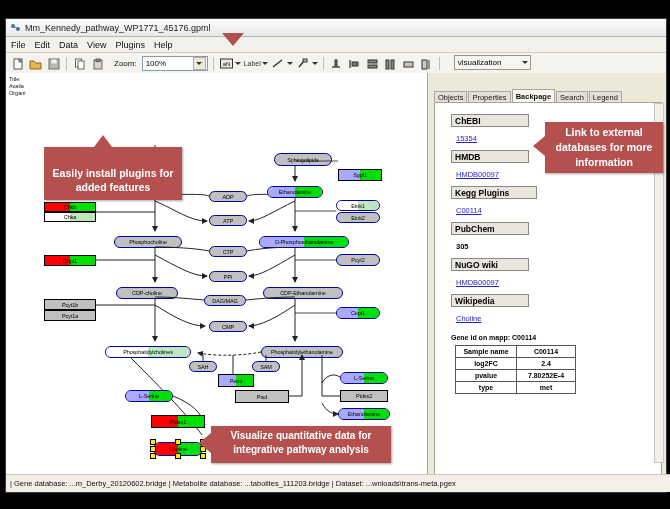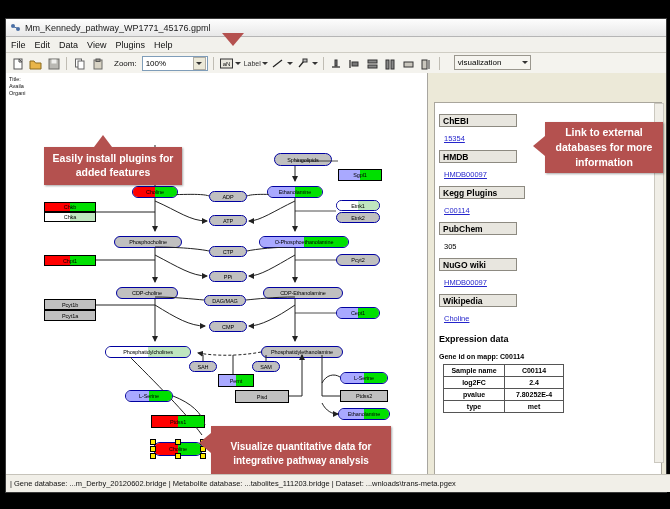--- a/index.html
+++ b/index.html
@@ -65,25 +65,25 @@
   .vizrow{position:absolute;left:0;top:-1px;width:238px;height:17px;display:flex;align-items:flex-start;padding-left:5px;}
   .vizcombo{width:70px;height:13px;background:#f6f5f0;border:1px solid #9a978e;display:flex;align-items:center;
             justify-content:space-between;font-size:8px;padding:0 2px 0 3px;color:#000;}
 
   .tabbar{position:absolute;left:6px;top:17px;width:228px;height:13px;display:flex;align-items:flex-end;gap:1px;}
   .tab{height:11px;padding:0 3px;font-size:7.5px;background:#e3e1d8;border:1px solid #a9a69c;border-bottom:none;
        display:flex;align-items:center;color:#111;}
   .tab.active{background:#f7f6f1;height:13px;font-weight:bold;}
 
   .panelbody{position:absolute;left:6px;top:29px;width:228px;height:388px;background:#fff;border:1px solid #a9a69c;
-             overflow:hidden;padding:6px 0 0 4px;box-sizing:border-box;}
+             overflow:hidden;padding:6px 0 0 16px;box-sizing:border-box;}
   .dbhead{width:78px;height:13px;background:#e8e6df;border:1px solid #8d8a81;display:flex;align-items:center;
           padding-left:3px;font-size:8.5px;font-weight:bold;color:#000;box-sizing:border-box;margin-top:5px;}
   .dblink{font-size:7.5px;color:#2525cc;text-decoration:underline;margin:3px 0 0 5px;display:inline-block;font-weight:normal;}
-  .dbplain{font-size:7.5px;color:#000;margin:3px 0 0 5px;display:inline-block;font-weight:normal;}
+  .dbplain{font-size:7.5px;color:#000;margin:3px 0 0 5px;display:inline-block;font-weight:bold;}
   .exphead{font-size:9px;font-weight:bold;color:#000;margin:9px 0 0 0;}
   .geneid{font-size:7px;color:#000;margin:9px 0 4px 0;font-weight:bold;}
   table.expr{border-collapse:collapse;margin-left:4px;}
   table.expr td{border:1px solid #555;font-size:7px;text-align:center;padding:2px 4px;color:#000;
                 font-family:"Liberation Sans",sans-serif;font-weight:bold;}
   table.expr td.k{width:52px;}
   table.expr td.v{width:50px;}
 
   
   .statusbar{position:absolute;left:0;bottom:0;width:660px;height:17px;background:#f1efe8;border-top:1px solid #c6c3ba;
@@ -445,35 +445,42 @@
               <div class="node gene" style="left: 334px; top: 317px; width: 48px; height: 12px;">
                 <span class="txt">Ptdss2</span>
               </div>
               <div class="node gene" style="left: 145px; top: 342px; width: 54px; height: 13px;">
                 <span class="fillhalf" style="left: 0px; width: 50%; background: rgb(255, 0, 0);"></span>
                 <span class="fillhalf" style="left: 50%; width: 50%; background: rgb(0, 224, 0);"></span>
                 <span class="txt">Ptdss1</span>
               </div>
             </div>
 
-          <div class="callout" style="left:38px;top:74px;width:138px;height:34px;font-size:10.5px;line-height:14px;padding-top:4px;">
+          <div class="callout" style="left:38px;top:74px;width:138px;height:34px;font-size:10.5px;line-height:14px;padding-top:19px;">
             <span>Easily install plugins for added features</span>
           </div>
           <div class="arrowup" style="left:88px;top:62px;"></div>
 
-          <div class="callout" style="left:205px;top:353px;width:180px;height:34px;font-size:10px;line-height:14px;padding-top:14px;">
+          <div class="callout" style="left:205px;top:353px;width:180px;height:34px;font-size:10px;line-height:14px;padding-top:3px;">
             <span>Visualize quantitative data  for integrative pathway analysis</span>
           </div>
           <div class="arrowleft" style="left:193px;top:360px;"></div>
 
         </div>
       </div>
 
       <div class="sidepanel">
 
+        <div class="tabbar">
+          <span class="tab">Objects</span>
+          <span class="tab">Properties</span>
+          <span class="tab active">Backpage</span>
+          <span class="tab">Search</span>
+          <span class="tab">Legend</span>
+        </div>
 
         <div class="panelbody">
 
           <div class="dbhead">ChEBI</div>
           <a class="dblink">15354</a>
 
           <div class="dbhead">HMDB</div>
           <a class="dblink">HMDB00097</a>
 
           <div class="dbhead" style="width:86px;">Kegg Plugins</div>
@@ -481,21 +488,20 @@
 
           <div class="dbhead">PubChem</div>
           <span class="dbplain">305</span>
 
           <div class="dbhead">NuGO wiki</div>
           <a class="dblink">HMDB00097</a>
 
           <div class="dbhead">Wikipedia</div>
           <a class="dblink">Choline</a>
 
-          <div class="exphead">Expression data</div>
           <div class="geneid">Gene id on mapp: C00114</div>
 
           <table class="expr">
             <tbody>
                 <tr>
               <td class="k">Sample name</td>
               <td class="v">C00114</td>
             </tr>
             <tr>
               <td class="k">log2FC</td>

